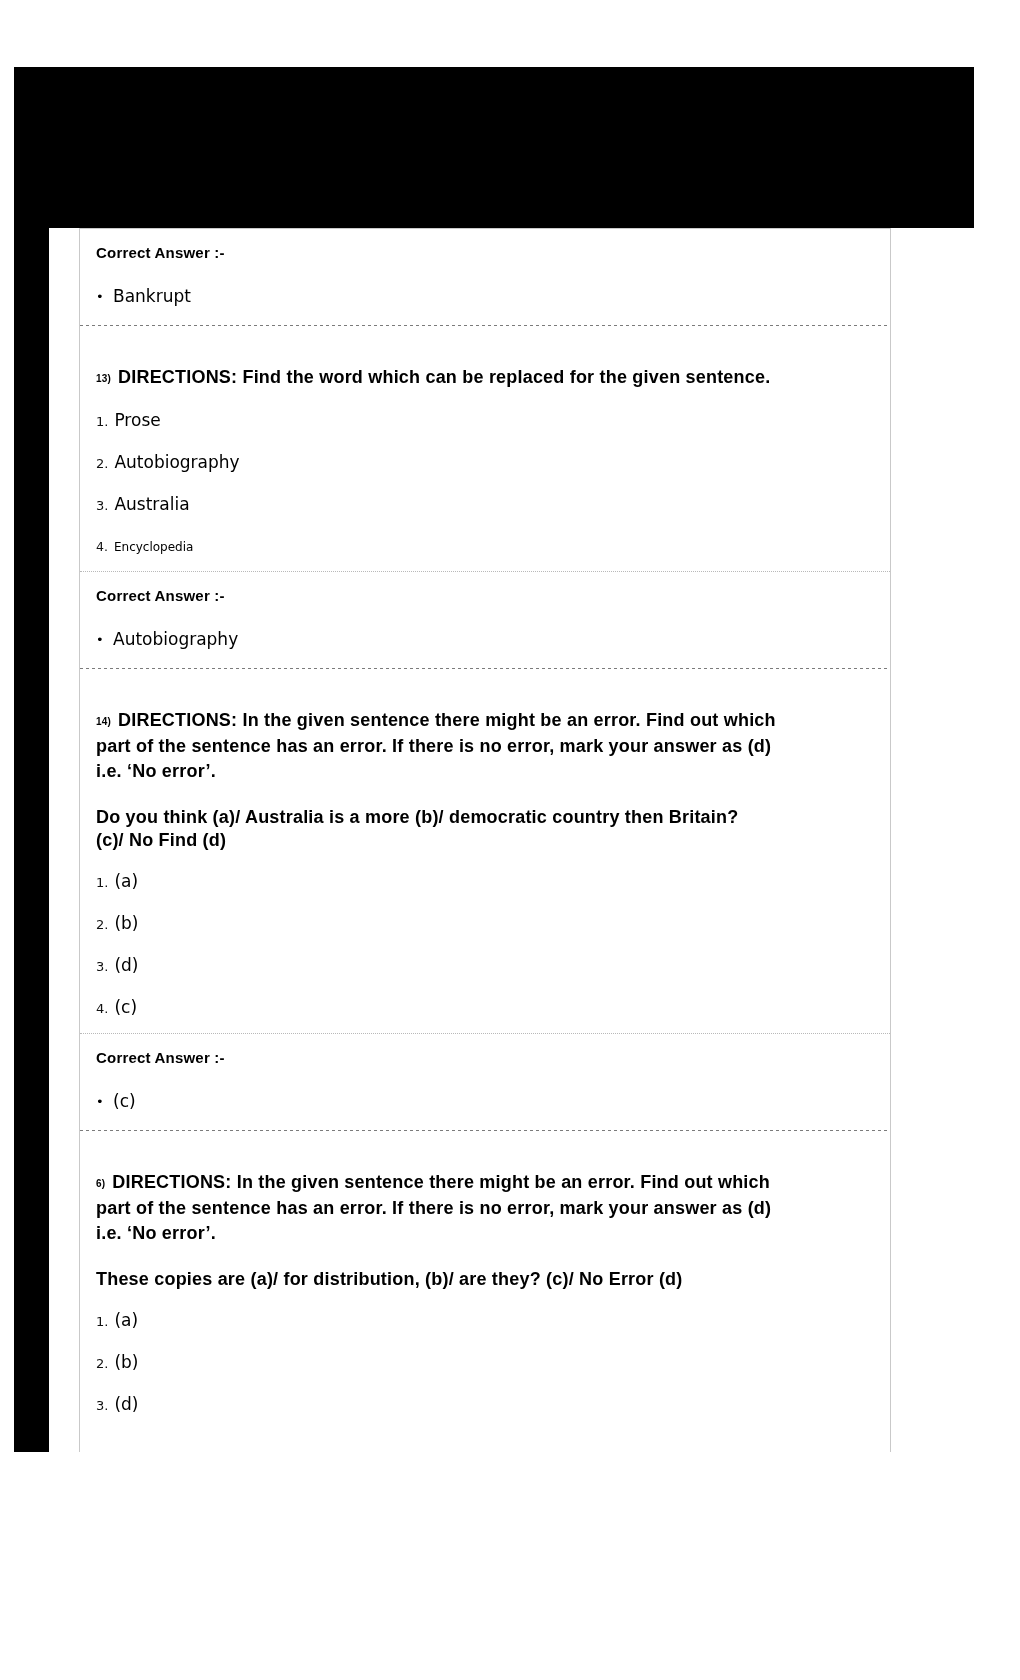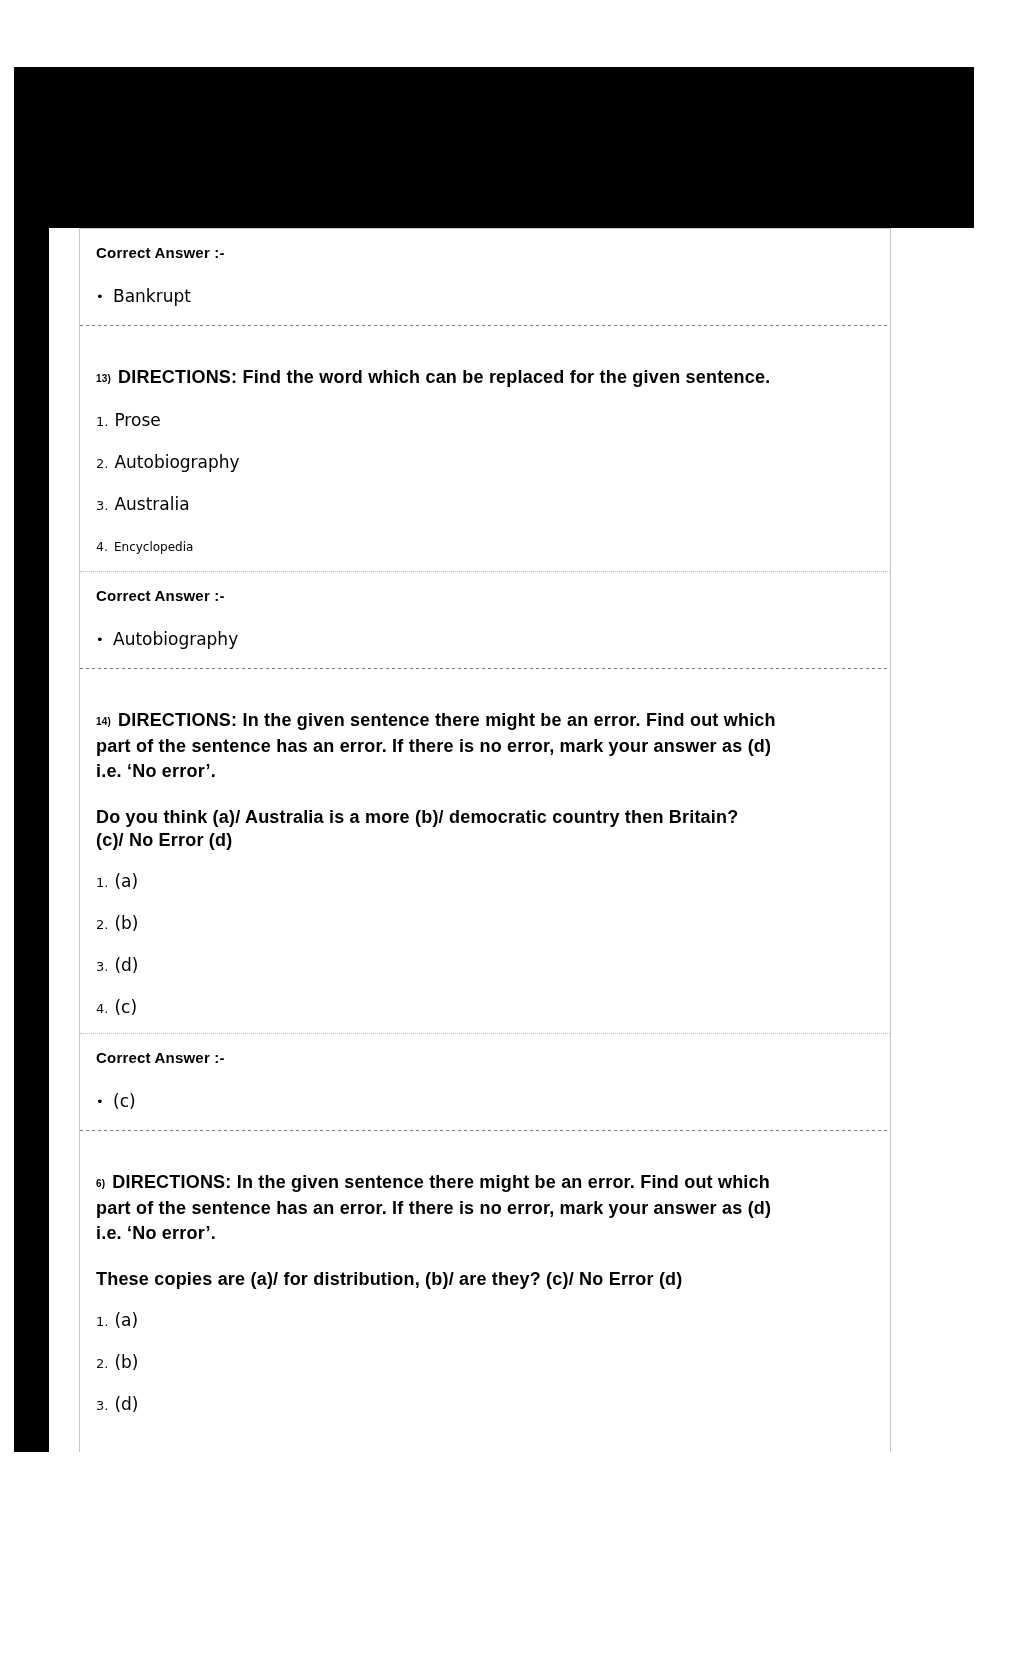--- a/index.html
+++ b/index.html
@@ -116,21 +116,21 @@
   <section class="question">
     <div class="q-heading">
       <div>
         <span class="q-num">14)</span><span>DIRECTIONS: In the given sentence there might be an error. Find out which</span>
       </div>
       <div>part of the sentence has an error. If there is no error, mark your answer as (d)</div>
       <div>i.e. ‘No error’.</div>
     </div>
     <div class="q-prompt">
       <div>Do you think (a)/ Australia is a more (b)/ democratic country then Britain?</div>
-      <div>(c)/ No Error (d)</div>
+      <div>(c)/ No Find (d)</div>
     </div>
     <div class="options">
       <div class="option">
         <span class="opt-num">1.</span><span class="opt-text">(a)</span>
       </div>
       <div class="option">
         <span class="opt-num">2.</span><span class="opt-text">(b)</span>
       </div>
       <div class="option">
         <span class="opt-num">3.</span><span class="opt-text">(d)</span>

